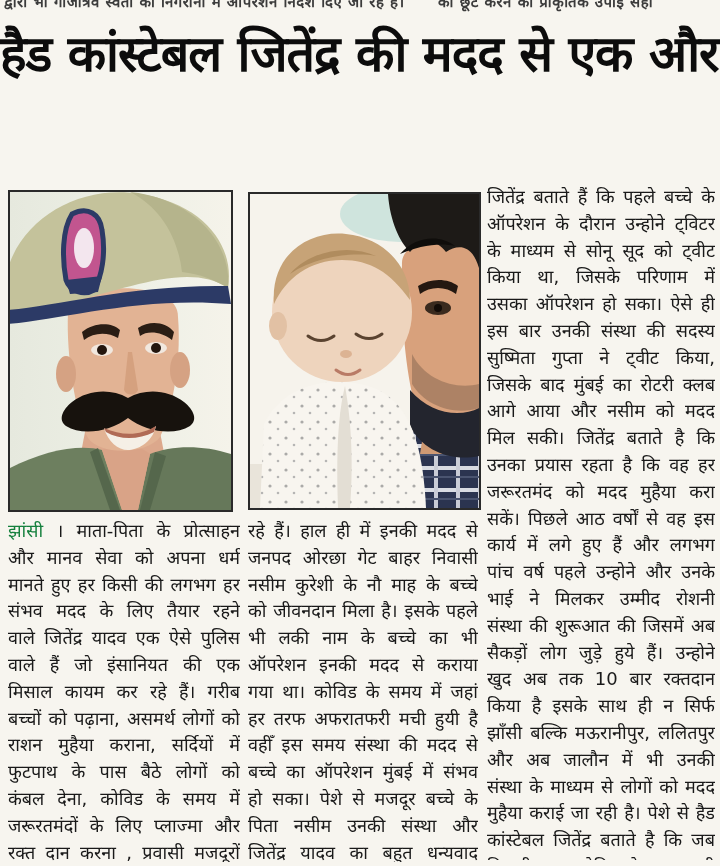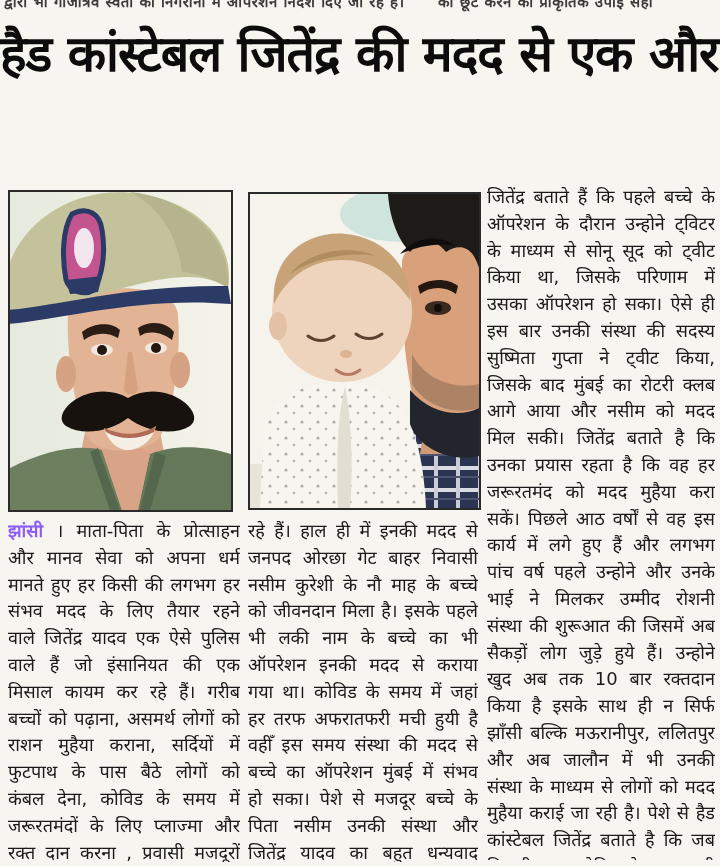--- a/index.html
+++ b/index.html
@@ -49,21 +49,21 @@
     font-size:18px;
     line-height:26.8px;
     text-align:justify;
     color:#191919;
     overflow:hidden;
     word-spacing:1px;
   }
   .col-right{left:487px;top:184px;width:228px;height:676px;}
   .col-left{left:8px;top:518px;width:232px;height:344px;}
   .col-mid{left:248px;top:518px;width:230px;height:344px;}
-  .dateline{font-weight:bold;color:#8b5cf6;margin-top:44px;}
+  .dateline{font-weight:normal;color:#15803d;margin-top:44px;}
 </style>
 </head>
 <body>
 
 <div class="page">
 
   <div class="top-strip">
     <span class="frag frag-left">द्वारा भी गाजोत्रेव स्वेता की निगरानी में ऑपरेशन निर्देश दिए जा रहे हैं।</span>
     <span class="frag frag-right">की छूट करने की प्राकृतिक उपाई सही</span>
   </div>

